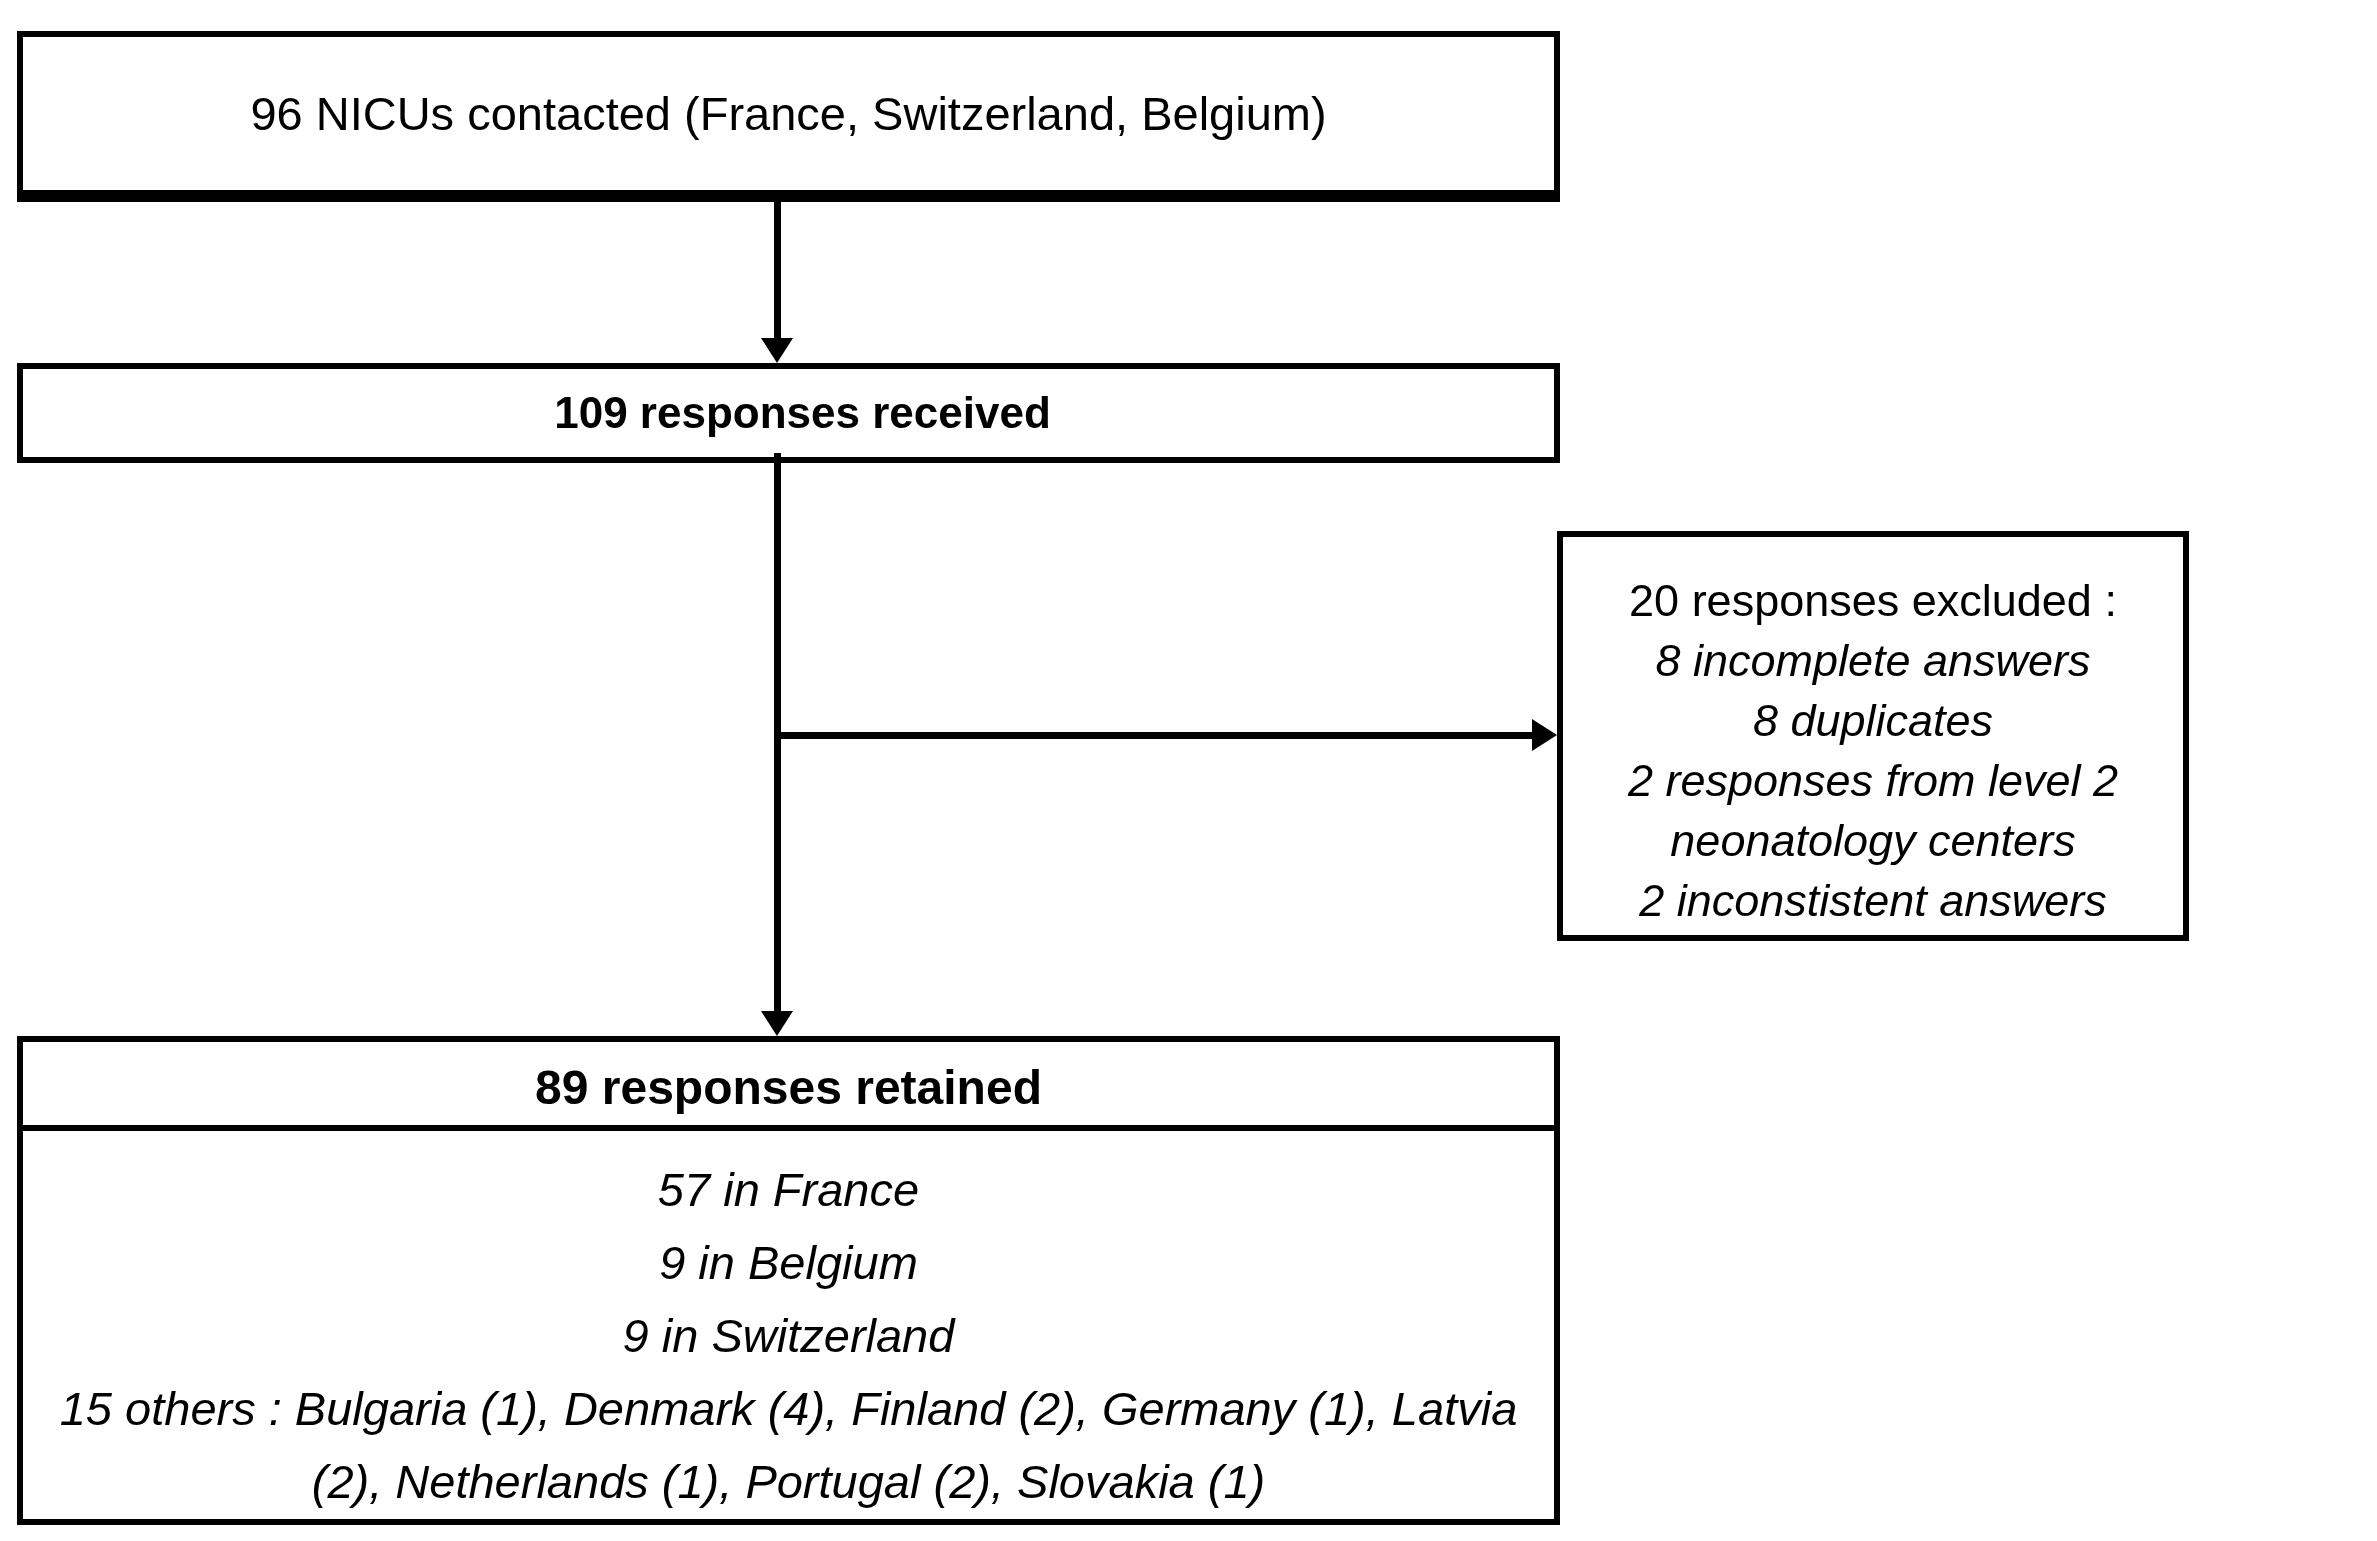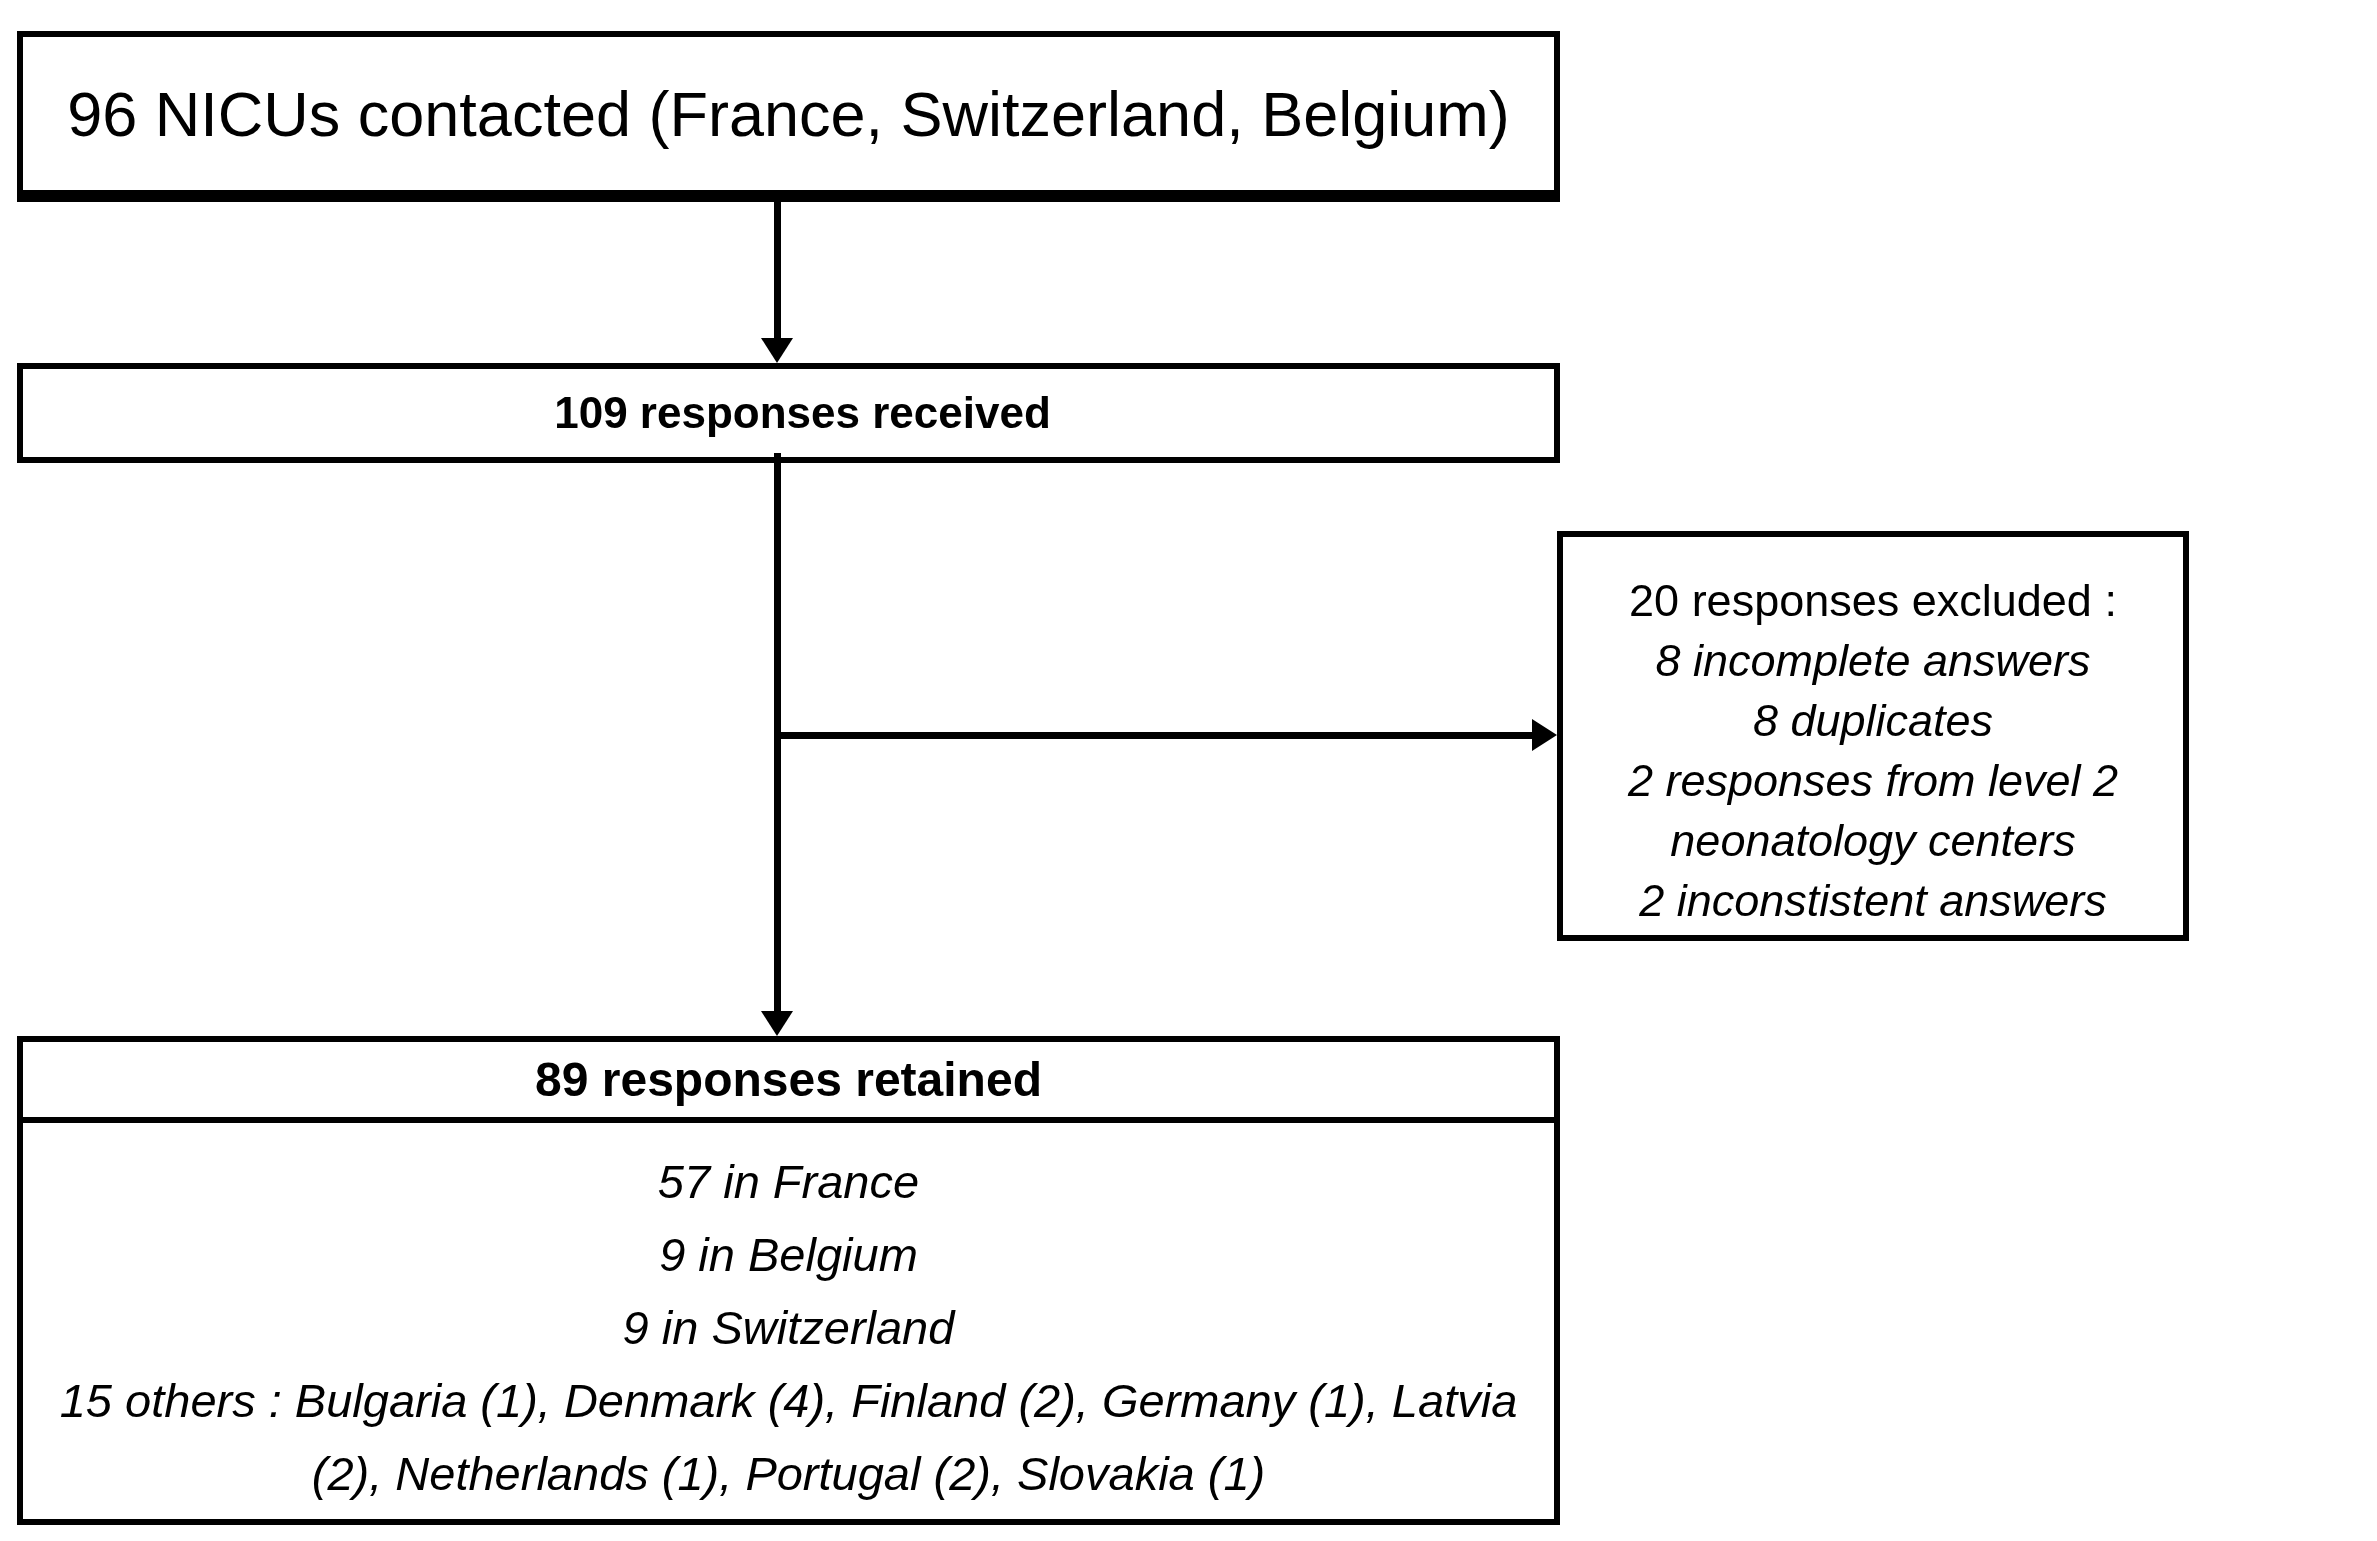--- a/index.html
+++ b/index.html
@@ -24,21 +24,21 @@
   }
   
   .contacted-box {
     left: 17px; top: 31px;
     width: 1543px; height: 171px;
     display: flex; flex-direction: column;
   }
   .contacted-box .row {
     flex: 1 1 0;
     display: flex; align-items: center; justify-content: center;
-    font-size: 63px;
+    font-size: 47px;
     text-align: center;
   }
   .contacted-box .row.first {
     border-bottom: 6.6px solid #000000;
   }
   
   .received-box {
     left: 17px; top: 363px;
     width: 1543px; height: 100px;
     display: flex; align-items: center; justify-content: center;
@@ -63,20 +63,21 @@
     width: 1543px; height: 489px;
     display: flex; flex-direction: column;
   }
   .retained-header {
     flex: none;
     height: 75px;
     border-bottom: 6.6px solid #000000;
     display: flex; align-items: center; justify-content: center;
     font-size: 48px; font-weight: bold;
     text-align: center;
+    margin-top: 8px;
   }
   .retained-body {
     flex: 1 1 auto;
     padding: 22px 29px 0 29px;
     text-align: center;
     font-size: 47px;
     line-height: 73px;
     font-style: italic;
   }
   

